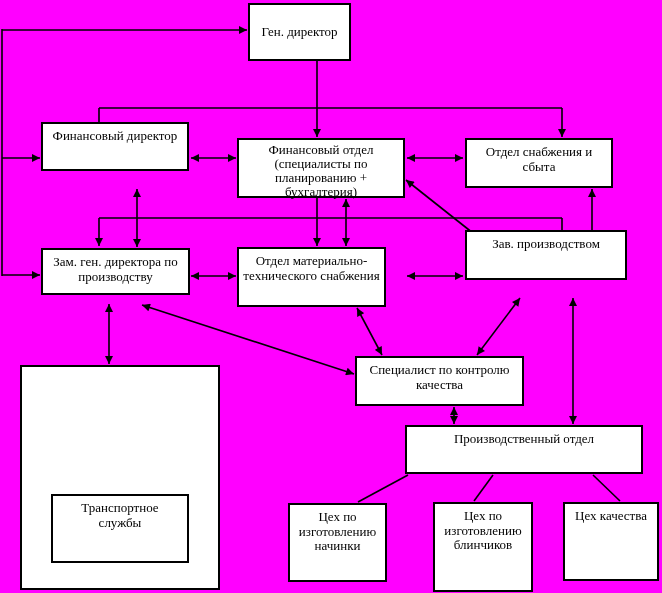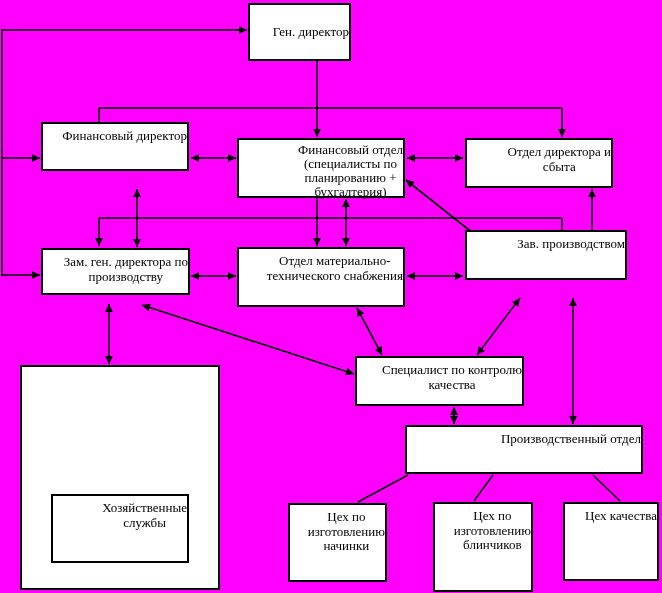--- a/index.html
+++ b/index.html
@@ -34,42 +34,42 @@
     stroke-width: 1.6;
     fill: none;
   }
   #arrowhead path { fill: var(--line); stroke: none; }
   .node {
     position: absolute;
     background: var(--box-background);
     border: 2px solid var(--box-border);
     z-index: 2;
     display: flex;
-    justify-content: flex-end;
+    justify-content: center;
     align-items: flex-start;
     text-align: center;
     font-size: 13px;
     line-height: 14.5px;
     padding-top: 5px;
   }
   .node .lbl { white-space: pre-line; }
   .v-center { align-items: center; padding-top: 0; }
   .container-box {
     position: absolute;
     background: var(--box-background);
     border: 2px solid var(--box-border);
     z-index: 2;
   }
   
   .n-gen        { left: 248px; top: 3px;   width: 103px; height: 58px; }
   .n-findir     { left: 41px;  top: 122px; width: 148px; height: 49px; }
   .n-findept    { left: 237px; top: 138px; width: 168px; height: 60px; line-height: 14px; padding-top: 3px; }
   .n-marketing  { left: 465px; top: 138px; width: 148px; height: 50px; }
   .n-deputy     { left: 41px;  top: 248px; width: 149px; height: 47px; }
-  .n-supply     { left: 237px; top: 247px; width: 168px; height: 60px; }
+  .n-supply     { left: 237px; top: 247px; width: 149px; height: 60px; }
   .n-manager    { left: 465px; top: 230px; width: 162px; height: 50px; }
   .n-quality    { left: 355px; top: 356px; width: 169px; height: 50px; }
   .n-proddept   { left: 405px; top: 425px; width: 238px; height: 49px; }
   .n-bigbox     { left: 20px;  top: 365px; width: 200px; height: 225px; background: var(--box-background); }
   .n-transport  { left: 51px;  top: 395px; width: 138px; height: 59px; z-index: 3; }
   .n-household  { left: 51px;  top: 494px; width: 138px; height: 69px; z-index: 3; }
   .n-filling    { left: 288px; top: 503px; width: 99px;  height: 79px; }
   .n-pancake    { left: 433px; top: 502px; width: 100px; height: 90px; }
   .n-storage    { left: 563px; top: 502px; width: 96px;  height: 79px; }
 </style>
@@ -143,21 +143,21 @@
   </div>
 
   <div class="node n-findept">
     <span class="lbl">Финансовый отдел
 (специалисты по
 планированию +
 бухгалтерия)</span>
   </div>
 
   <div class="node n-marketing">
-    <span class="lbl">Отдел директора и
+    <span class="lbl">Отдел снабжения и
 сбыта</span>
   </div>
 
   <div class="node n-deputy">
     <span class="lbl">Зам. ген. директора по
 производству</span>
   </div>
 
   <div class="node n-supply">
     <span class="lbl">Отдел материально-
@@ -172,21 +172,21 @@
     <span class="lbl">Специалист по контролю
 качества</span>
   </div>
 
   <div class="node n-proddept">
     <span class="lbl">Производственный отдел</span>
   </div>
 
 
   <div class="node n-household">
-    <span class="lbl">Хозяйственные
+    <span class="lbl">Транспортное
 службы</span>
   </div>
 
   <div class="node n-filling">
     <span class="lbl">Цех по
 изготовлению
 начинки</span>
   </div>
 
   <div class="node n-pancake">

